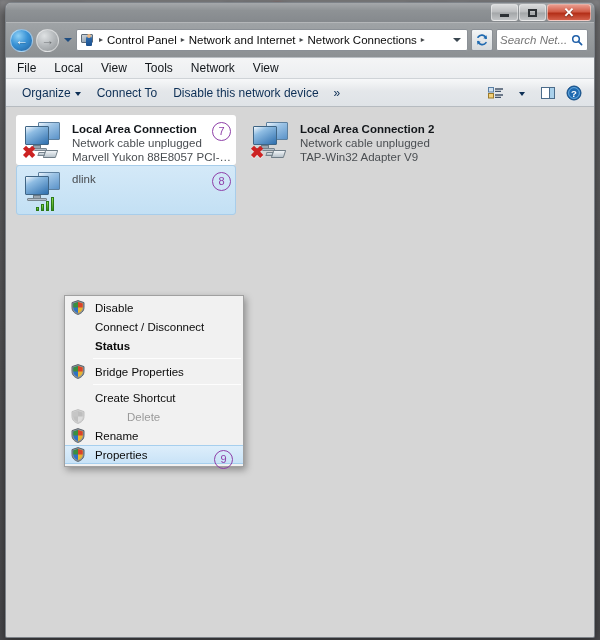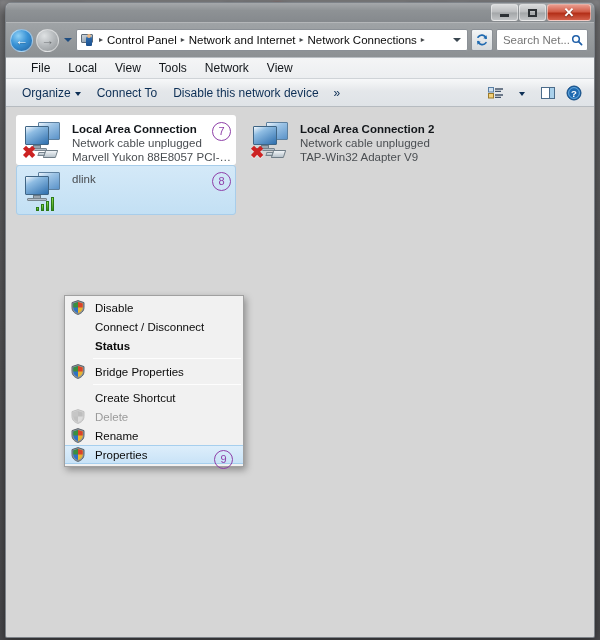--- a/index.html
+++ b/index.html
@@ -135,28 +135,28 @@
     background:linear-gradient(180deg,#f3f5f6,#d6dadd);
     display:flex;align-items:center;justify-content:center;cursor:pointer;
   }
   #searchbox {
     width:92px;height:22px;flex:0 0 auto;
     background:#fff;border:1px solid #8b9096;border-radius:2px;
     display:flex;align-items:center;padding:0 3px;
   }
   #search-input {
     border:0;outline:0;width:100%;font-size:11.5px;color:#7b7f83;
-    font-family:"Liberation Sans",sans-serif; background:transparent;text-align:right;
+    font-family:"Liberation Sans",sans-serif; font-style:italic; background:transparent;
   }
   #search-icon-wrap { flex:0 0 auto; width:14px; display:flex;align-items:center;justify-content:center; }
 
   
   #menubar {
     height:22px; display:flex; align-items:center;
-    padding-left:16px; gap:0;
+    padding-left:2px; gap:0;
     background:linear-gradient(180deg,#f4f5f6 0%,#eceef0 100%);
     border-top:1px solid #b9bec3;
     border-bottom:1px solid #cfd3d7;
   }
   .menu-item {
     font-size:12px; color:#12161a; padding:2px 9px; cursor:pointer; border-radius:2px;
   }
 
   
   #commandbar {
@@ -272,21 +272,21 @@
   .ctx-row {
     position:relative; height:19px; display:flex; align-items:center;
     padding-left:30px; padding-right:6px; cursor:pointer;
   }
   .ctx-row.highlight {
     background:linear-gradient(180deg,#ddeefb 0%,#c9e3f7 100%);
     border-top:1px solid #a6cfee; border-bottom:1px solid #a6cfee;
   }
   .ctx-label { font-size:11.5px; color:#0b0b0b; white-space:nowrap; }
   .ctx-row.bold .ctx-label { font-weight:bold; }
-  .ctx-row.disabled .ctx-label { color:#9a9a9a; }
+  .ctx-row.disabled .ctx-label { color:#9a9a9a;margin-left:32px; }
   .ctx-sep { height:1px; background:#d3d3d3; margin:3px 2px 3px 28px; border-bottom:1px solid #fdfdfd;}
   .ctx-gutter {
     position:absolute; left:0; top:0; bottom:0; width:26px;
     display:flex; align-items:center; justify-content:center;
   }
   .shield { width:14px; height:15px; position:relative; }
   .shield svg { display:block; }
   .shield.dim { opacity:.35; filter:grayscale(1); }
 </style>
 </head>

